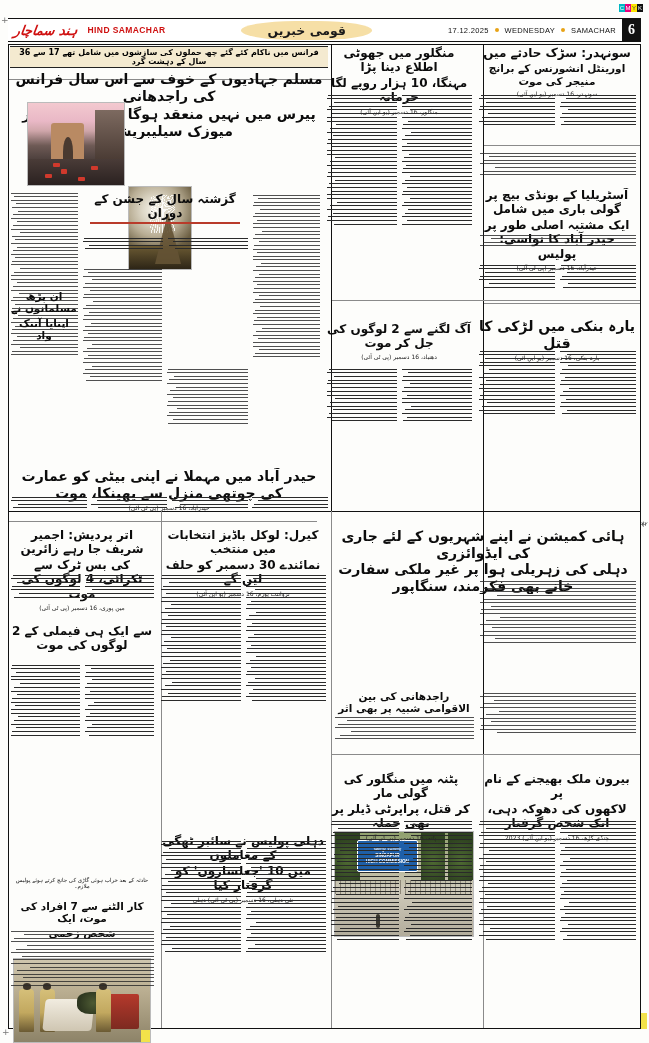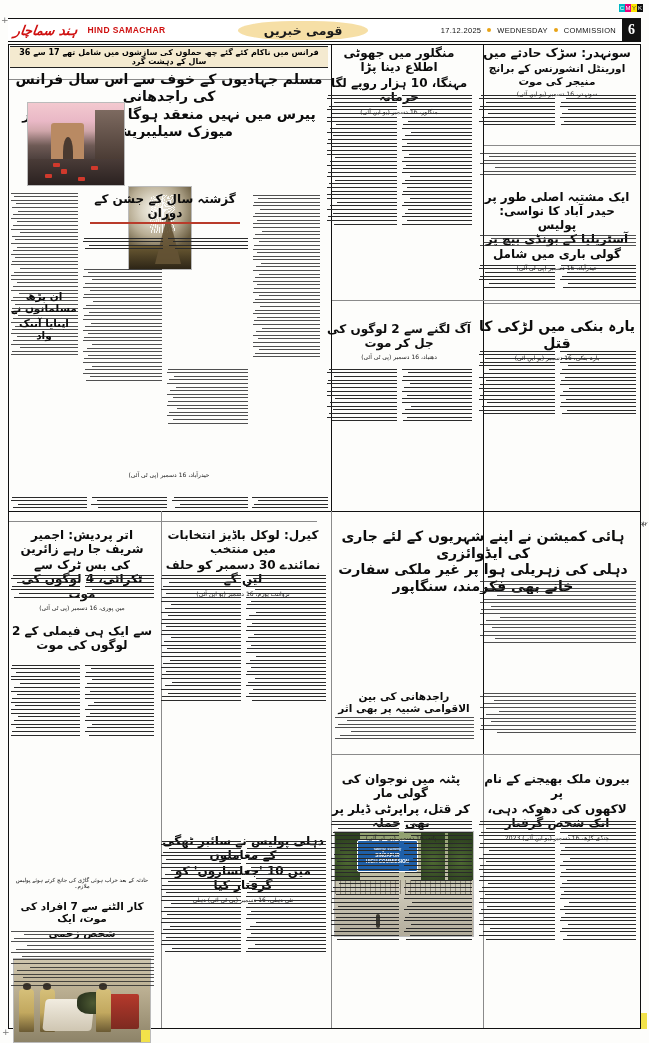--- a/index.html
+++ b/index.html
@@ -228,21 +228,21 @@
     <div class="mh-logo-urdu">ہند سماچار</div>
     <div class="mh-logo-en">HIND SAMACHAR</div>
     <div class="mh-center">
       <div class="mh-badge">قومی خبریں</div>
     </div>
     <div class="mh-right">
       <span>17.12.2025</span>
       <span class="dot"></span>
       <span>WEDNESDAY</span>
       <span class="dot"></span>
-      <span>COMMISSION</span>
+      <span>SAMACHAR</span>
     </div>
     <div class="mh-pageno">6</div>
   </div>
 
   <div class="frame">
     <div class="vline" style="left:322px"></div>
     <div class="vline" style="left:474px"></div>
     <div class="hline" style="top:466px"></div>
     <div class="hline thin" style="top:255px;left:323px;right:0"></div>
     <div class="hline thin" style="top:100px;left:475px;right:0"></div>
@@ -615,22 +615,22 @@
     <div class="ln" style="width:99%"></div>
       <div class="ln" style="width:93%"></div>
     <div class="ln" style="width:97%"></div>
       <div class="ln" style="width:99%"></div>
     <div class="ln" style="width:89%"></div>
       <div class="ln" style="width:96%"></div>
     <div class="ln" style="width:99%"></div>
   </div>
 
   <div class="blk" style="left:478px;top:188px;width:158px;">
+    <div class="hl med">آسٹریلیا کے بونڈی بیچ پر گولی باری میں شامل</div>
     <div class="hl med" style="margin-top:2px">ایک مشتبہ اصلی طور پر حیدر آباد کا نواسی: پولیس</div>
-    <div class="hl med">آسٹریلیا کے بونڈی بیچ پر گولی باری میں شامل</div>
     <div class="dateline" style="margin-top:3px">حیدرآباد، 16 دسمبر (پی ٹی آئی)</div>
   </div>
   <div class="blk body-txt" style="left:478px;top:232px;width:158px;height:22px">
     <div class="ln" style="width:99%"></div>
       <div class="ln" style="width:92%"></div>
     <div class="ln" style="width:97%"></div>
       <div class="ln" style="width:99%"></div>
   </div>
 
   <div class="blk col-split" style="left:478px;top:262px;width:158px;height:48px">
@@ -695,20 +695,21 @@
       <div class="ln" style="width:98%;height:1px;background:#2a2a2a;margin:2.7px 0"></div>
       <div class="ln" style="width:99%;height:1px;background:#2a2a2a;margin:2.7px 0"></div>
       <div class="ln" style="width:88%;height:1px;background:#2a2a2a;margin:2.7px 0"></div>
       <div class="ln" style="width:95%;height:1px;background:#2a2a2a;margin:2.7px 0"></div>
       <div class="ln" style="width:99%;height:1px;background:#2a2a2a;margin:2.7px 0"></div>
       <div class="ln" style="width:92%;height:1px;background:#2a2a2a;margin:2.7px 0"></div>
     </div>
   </div>
 
   <div class="blk" style="left:10px;top:468px;width:318px;">
+    <div class="hl big">حیدر آباد میں مہملا نے اپنی بیٹی کو عمارت کی چوتھی منزل سے پھینکا، موت</div>
     <div class="dateline" style="margin-top:3px">حیدرآباد، 16 دسمبر (پی ٹی آئی)</div>
   </div>
   <div class="blk col-split" style="left:10px;top:494px;width:318px;height:28px">
     <div>
       <div class="ln" style="width:99%;height:1px;background:#2a2a2a;margin:2.6px 0"></div>
       <div class="ln" style="width:91%;height:1px;background:#2a2a2a;margin:2.6px 0"></div>
       <div class="ln" style="width:97%;height:1px;background:#2a2a2a;margin:2.6px 0"></div>
       <div class="ln" style="width:99%;height:1px;background:#2a2a2a;margin:2.6px 0"></div>
     </div>
     <div>
@@ -1059,21 +1060,21 @@
       <div class="ln" style="width:87%"></div>
     <div class="ln" style="width:95%"></div>
       <div class="ln" style="width:99%"></div>
     <div class="ln" style="width:92%"></div>
       <div class="ln" style="width:98%"></div>
     <div class="ln" style="width:99%"></div>
       <div class="ln" style="width:88%"></div>
   </div>
 
   <div class="blk" style="left:330px;top:772px;width:142px;">
-    <div class="hl med">پٹنہ میں نوجوان کی گولی مار</div>
+    <div class="hl med">پٹنہ میں منگلور کی گولی مار</div>
     <div class="hl med" style="margin-top:2px">کر قتل، پراپرٹی ڈیلر پر بھی حملہ</div>
     <div class="dateline" style="margin-top:3px">پٹنہ، 16 دسمبر (پی ٹی آئی)</div>
   </div>
   <div class="blk col-split" style="left:330px;top:818px;width:142px;height:200px">
     <div>
       <div class="ln" style="width:99%;height:1px;background:#2a2a2a;margin:2.7px 0"></div>
       <div class="ln" style="width:90%;height:1px;background:#2a2a2a;margin:2.7px 0"></div>
       <div class="ln" style="width:97%;height:1px;background:#2a2a2a;margin:2.7px 0"></div>
       <div class="ln" style="width:99%;height:1px;background:#2a2a2a;margin:2.7px 0"></div>
       <div class="ln" style="width:88%;height:1px;background:#2a2a2a;margin:2.7px 0"></div>

